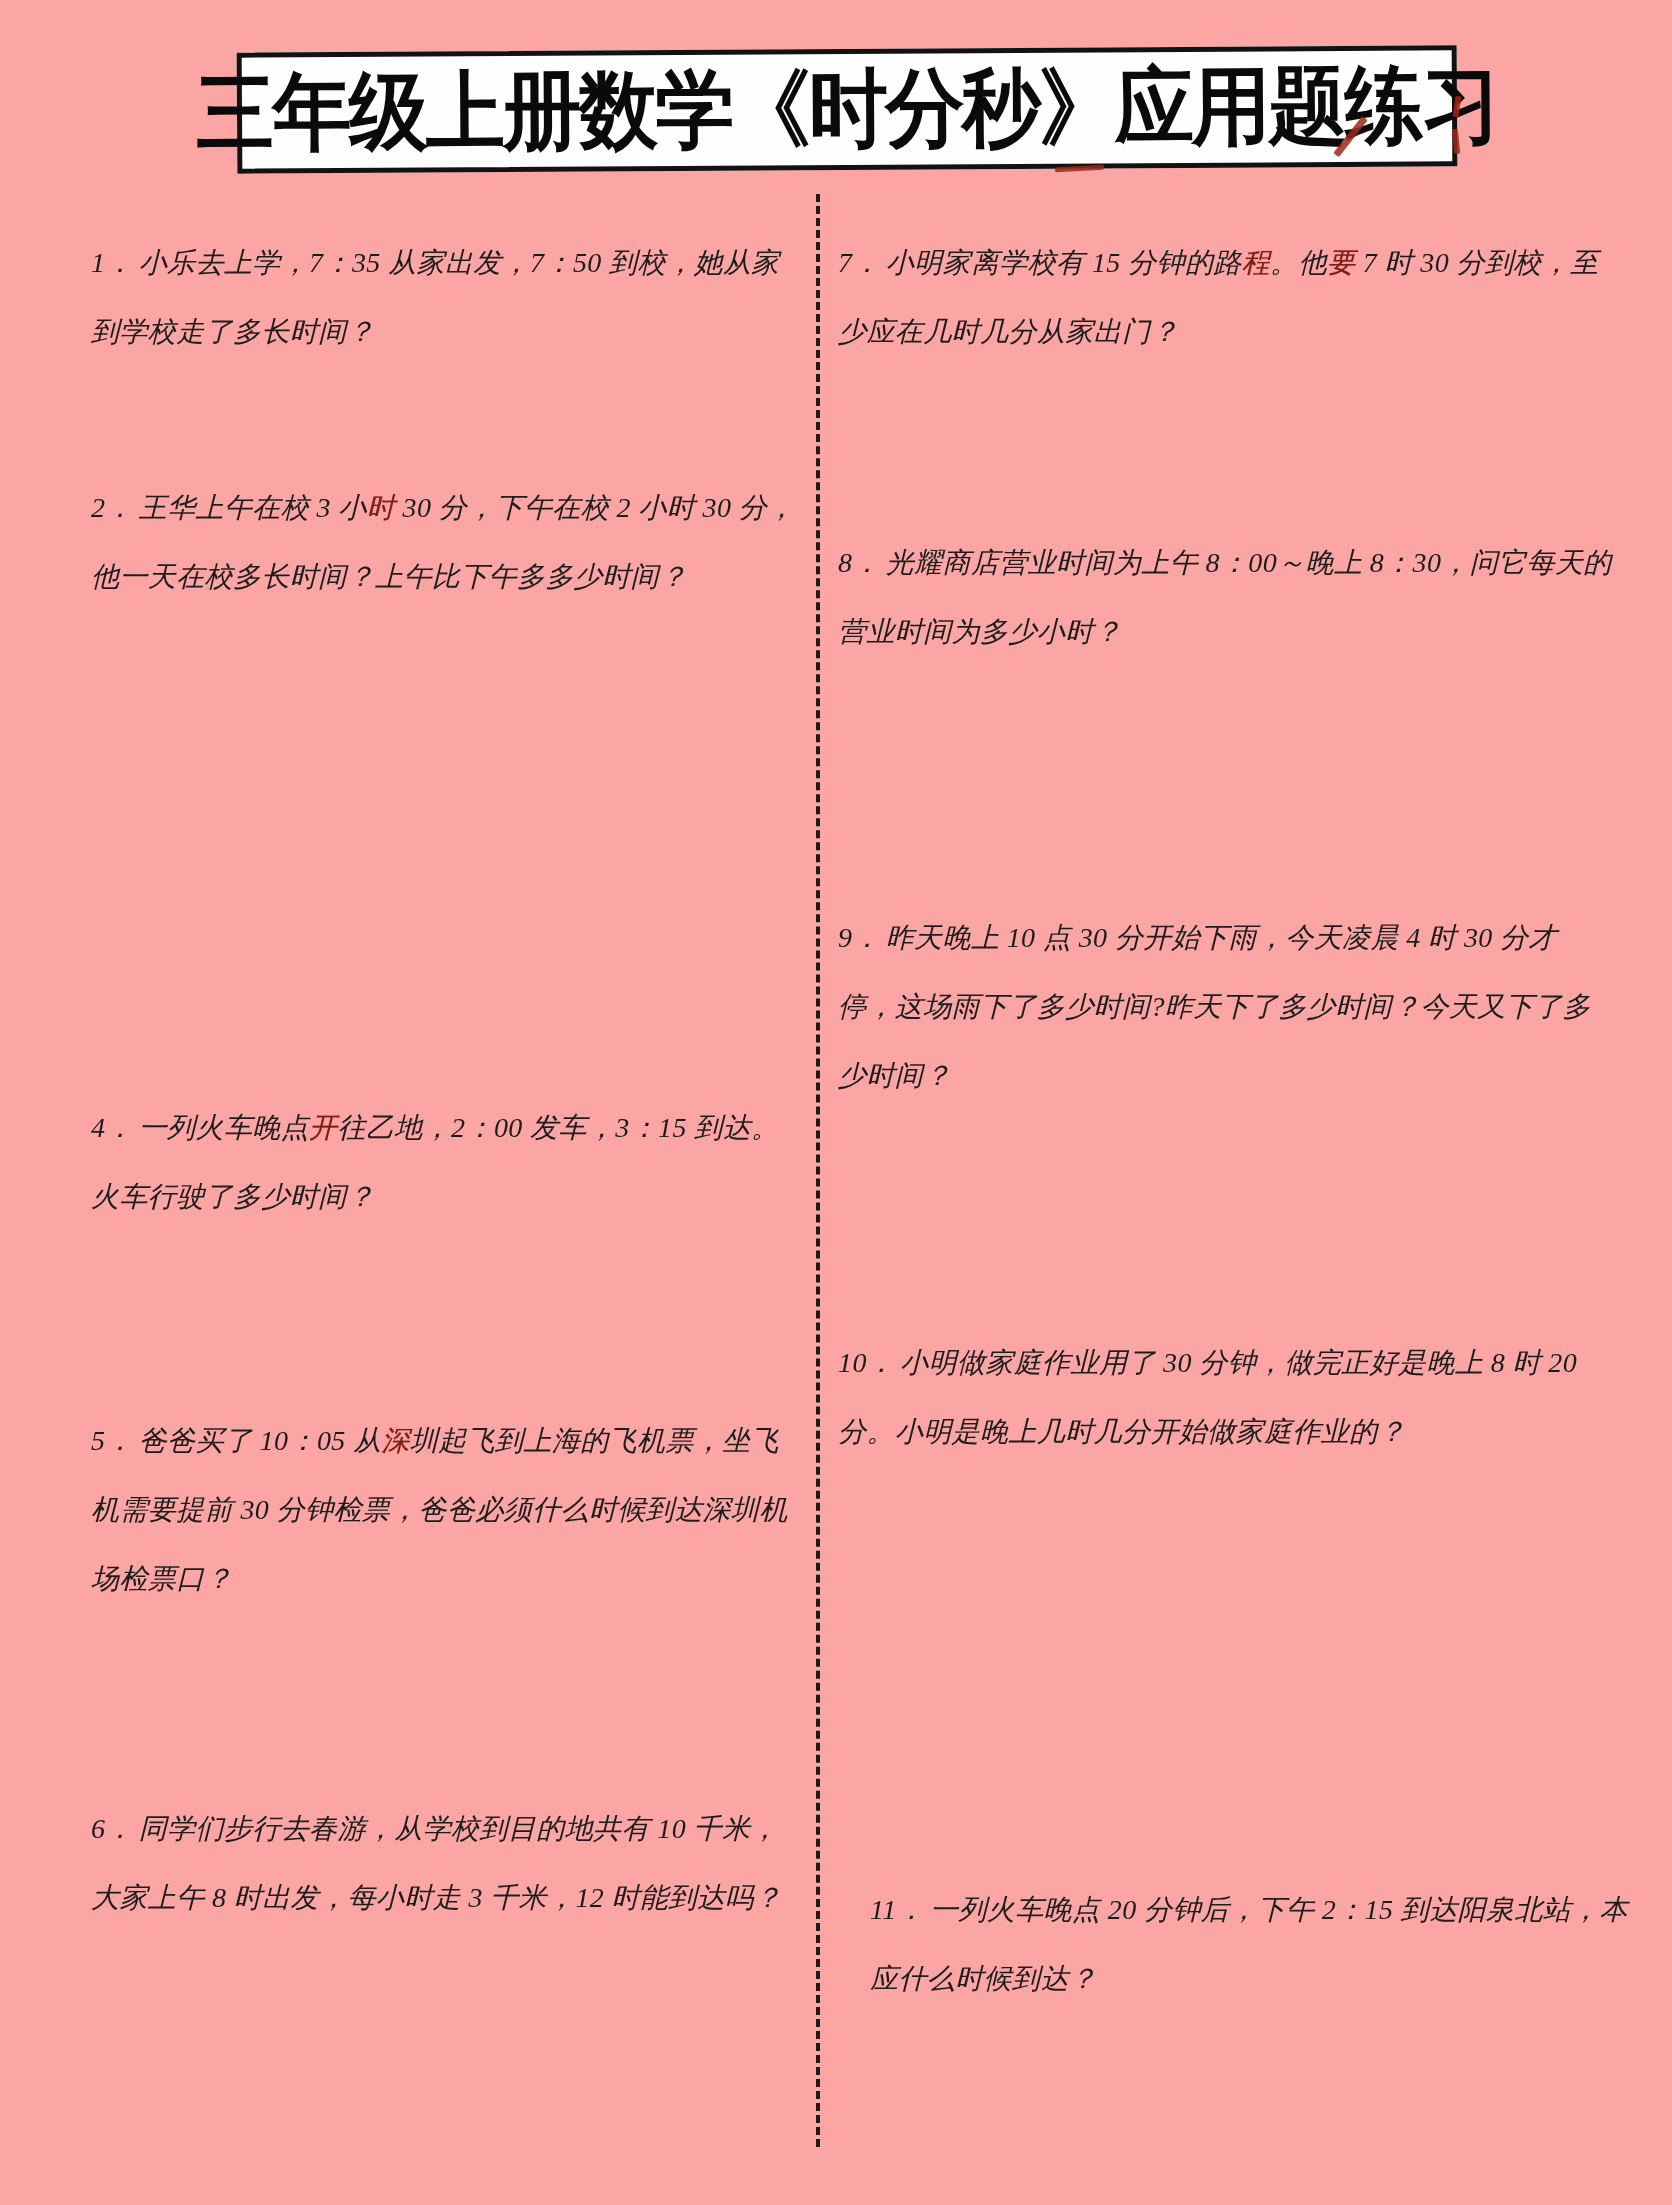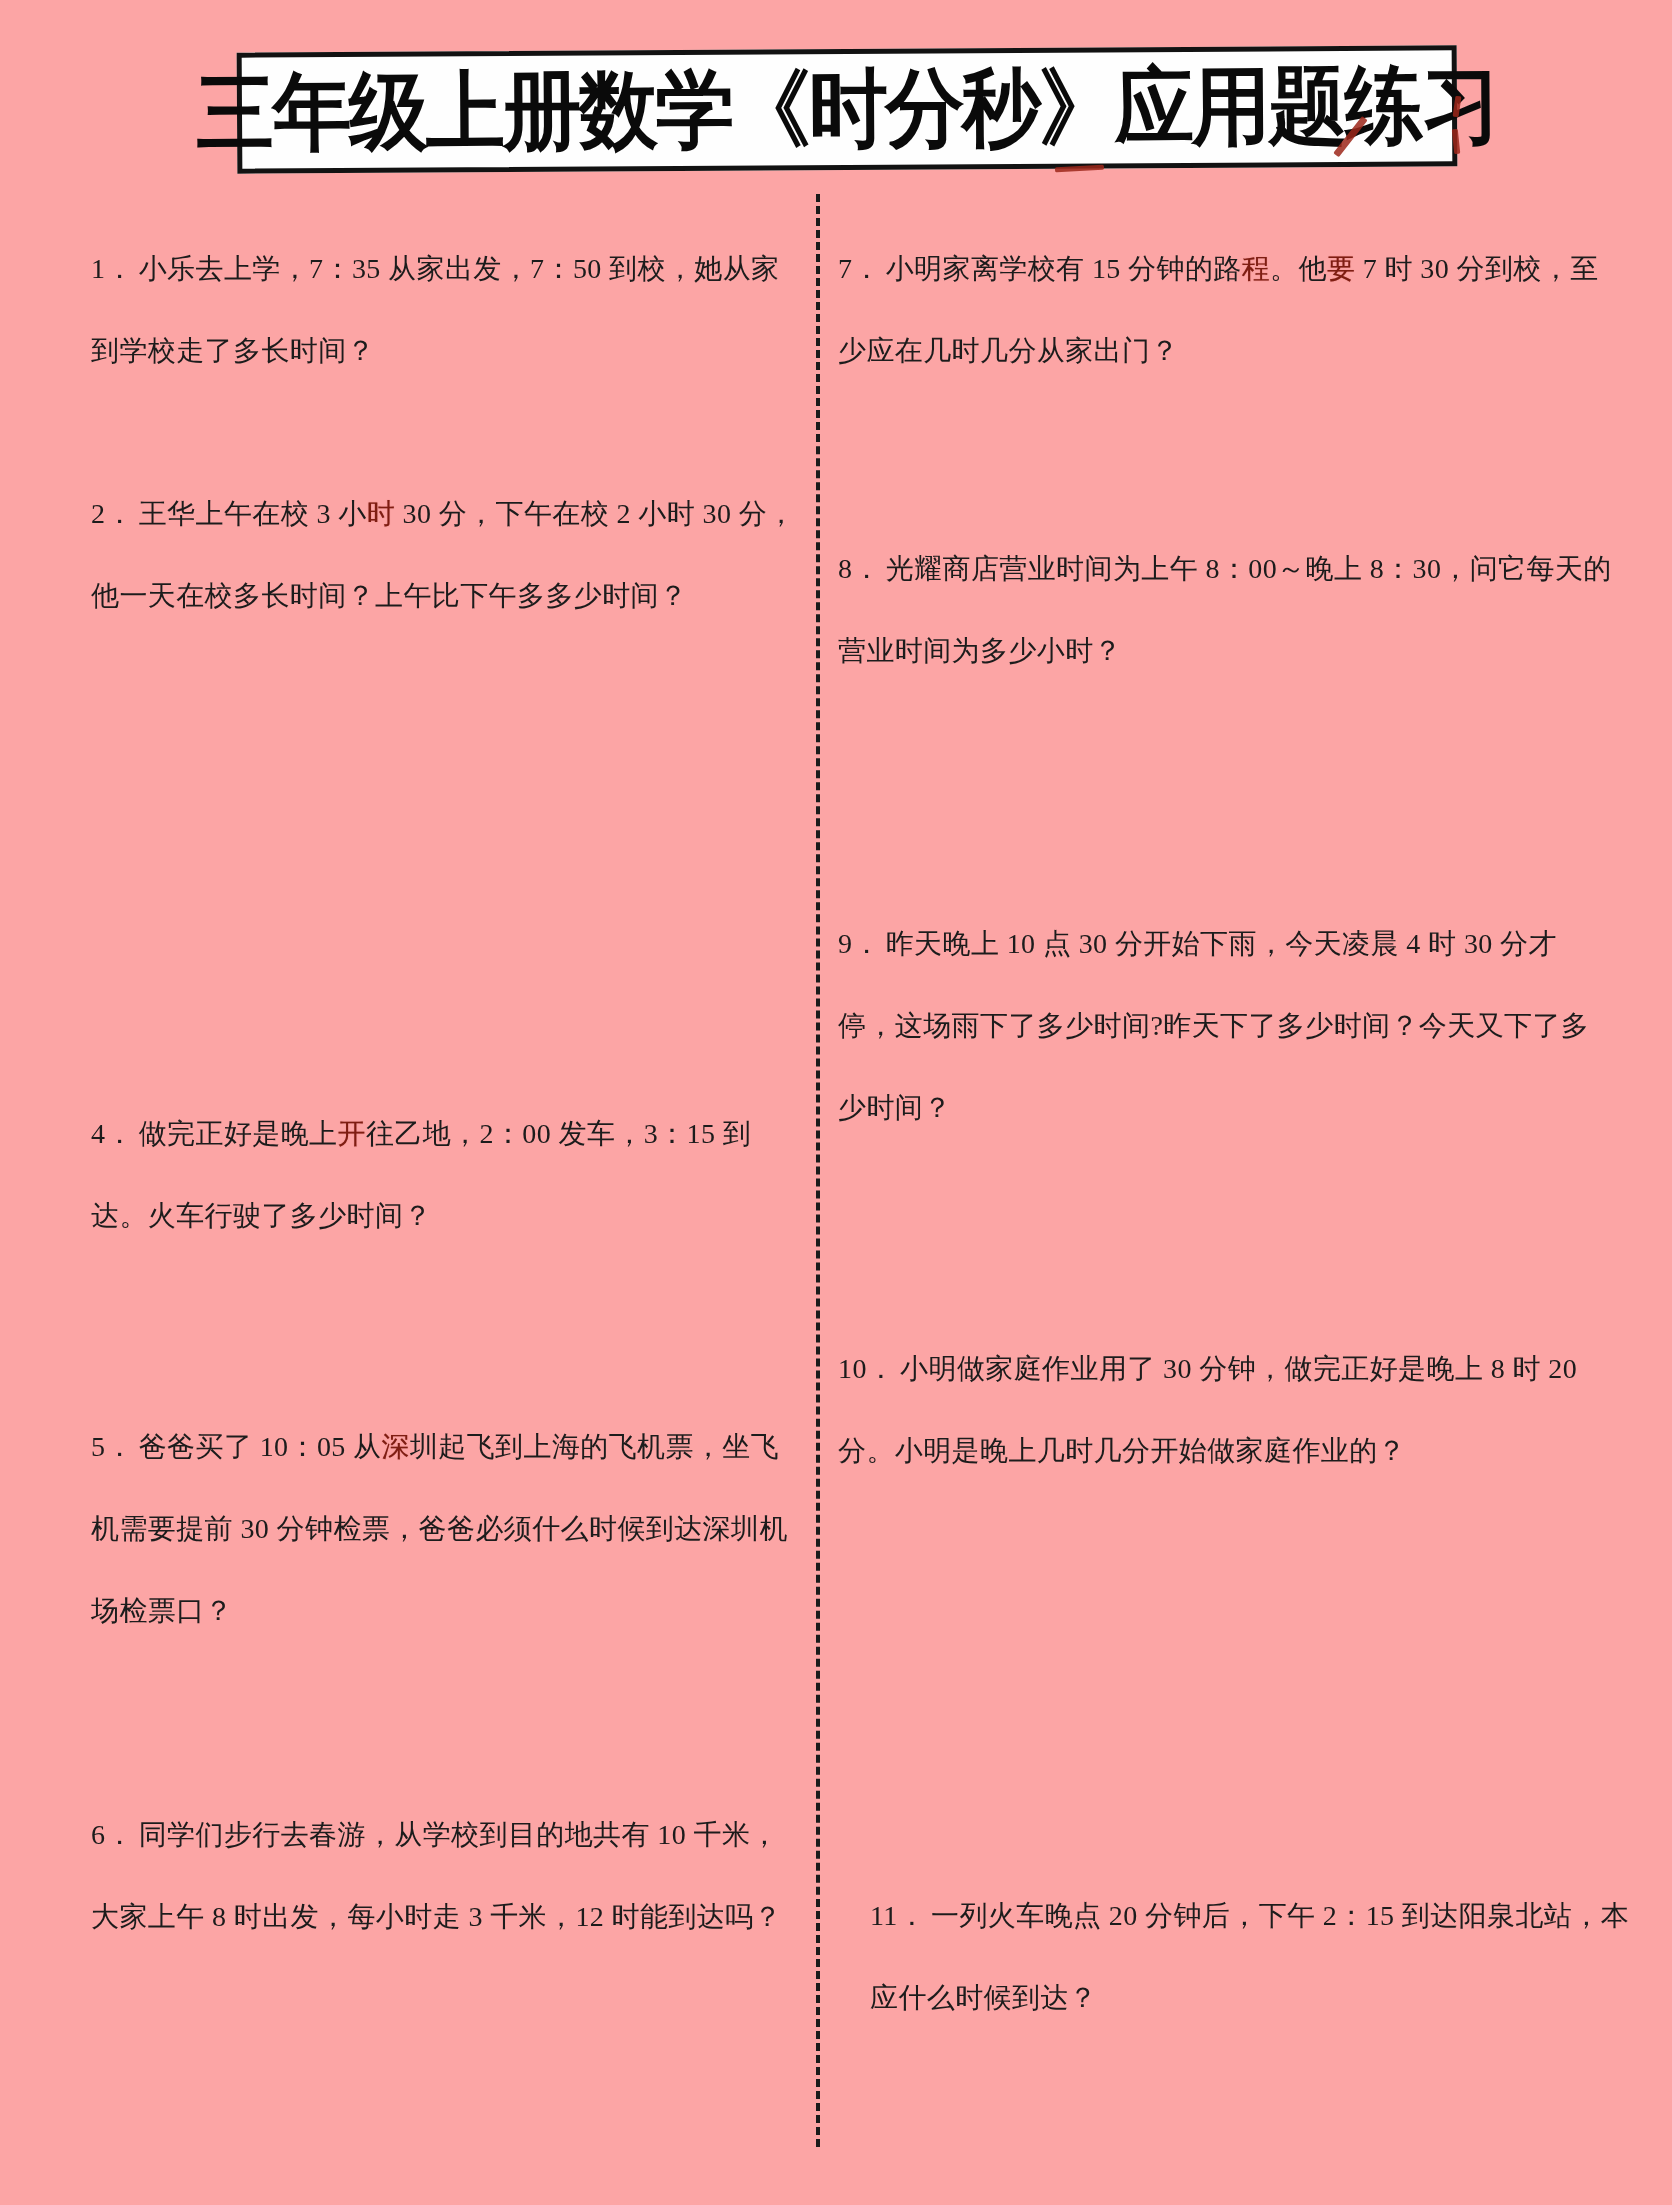--- a/index.html
+++ b/index.html
@@ -57,23 +57,24 @@
     left: 816px;
     top: 194px;
     height: 1953px;
     width: 0;
     border-left: 4.1px dashed #1b1b1b;
   }
   
   .problem {
     position: absolute;
     font-size: 28px;
-    line-height: 82px;
+    line-height: 69px;
     text-align: left;
     letter-spacing: 0.4px;
+    font-style: italic;
   }
   .col-left  { left: 91px;  width: 714px; }
   .col-right { left: 838px; width: 774px; }
   .pnum { padding-right: 4.9px; }
   .seg.red { color: #7e1d12; text-shadow: 0 0 0.8px rgba(140, 30, 20, 0.55); }
 </style>
 </head>
 <body>
 
 <div class="page">
@@ -84,21 +85,21 @@
 
   <div class="red-scratch scratch-1"></div>
   <div class="red-scratch scratch-2"></div>
   <div class="red-scratch scratch-3"></div>
   <div class="red-scratch scratch-4"></div>
 
   <div class="divider"></div>
 
   <p class="problem col-left" style="top:200px;"><span class="pnum">1．</span><span class="seg">小乐去上学，7：35 从家出发，7：50 到校，她从家到学校走了多长时间？</span></p>
   <p class="problem col-left" style="top:445px;"><span class="pnum">2．</span><span class="seg">王华上午在校 3 小</span><span class="seg red">时</span><span class="seg"> 30 分，下午在校 2 小时 30 分，他一天在校多长时间？上午比下午多多少时间？</span></p>
-  <p class="problem col-left" style="top:1065px;"><span class="pnum">4．</span><span class="seg">做完正好是晚上</span><span class="seg red">开</span><span class="seg">往乙地，2：00 发车，3：15 到达。火车行驶了多少时间？</span></p>
+  <p class="problem col-left" style="top:1065px;"><span class="pnum">4．</span><span class="seg">一列火车晚点</span><span class="seg red">开</span><span class="seg">往乙地，2：00 发车，3：15 到达。火车行驶了多少时间？</span></p>
   <p class="problem col-left" style="top:1378px;"><span class="pnum">5．</span><span class="seg">爸爸买了 10：05 从</span><span class="seg red">深</span><span class="seg">圳起飞到上海的飞机票，坐飞机需要提前 30 分钟检票，爸爸必须什么时候到达深圳机场检票口？</span></p>
   <p class="problem col-left" style="top:1766px;"><span class="pnum">6．</span><span class="seg">同学们步行去春游，从学校到目的地共有 10 千米，大家上午 8 时出发，每小时走 3 千米，12 时能到达吗？</span></p>
 
   <p class="problem col-right" style="top:200px;"><span class="pnum">7．</span><span class="seg">小明家离学校有 15 分钟的路</span><span class="seg red">程</span><span class="seg">。他</span><span class="seg red">要</span><span class="seg"> 7 时 30 分到校，至少应在几时几分从家出门？</span></p>
   <p class="problem col-right" style="top:500px;"><span class="pnum">8．</span><span class="seg">光耀商店营业时间为上午 8：00～晚上 8：30，问它每天的营业时间为多少小时？</span></p>
   <p class="problem col-right" style="top:875px;"><span class="pnum">9．</span><span class="seg">昨天晚上 10 点 30 分开始下雨，今天凌晨 4 时 30 分才停，这场雨下了多少时间?昨天下了多少时间？今天又下了多少时间？</span></p>
   <p class="problem col-right" style="top:1300px;"><span class="pnum">10．</span><span class="seg">小明做家庭作业用了 30 分钟，做完正好是晚上 8 时 20 分。小明是晚上几时几分开始做家庭作业的？</span></p>
   <p class="problem col-right" style="top:1847px;margin-left:32px;"><span class="pnum">11．</span><span class="seg">一列火车晚点 20 分钟后，下午 2：15 到达阳泉北站，本应什么时候到达？</span></p>
 
 </div>

